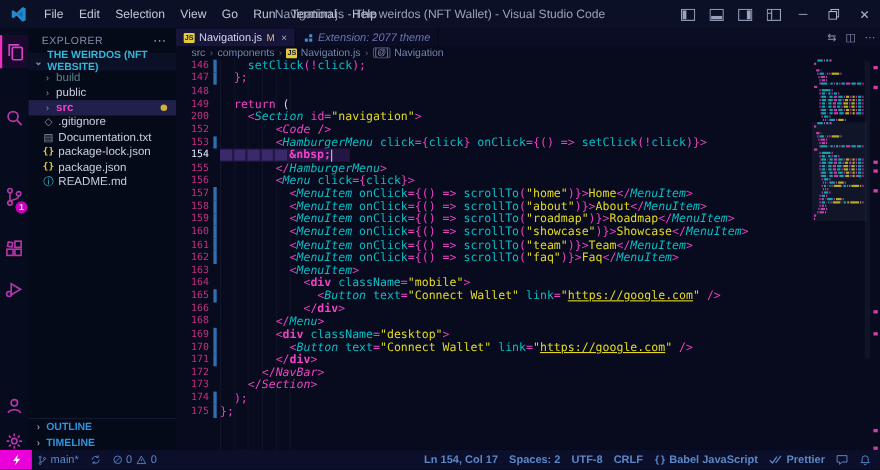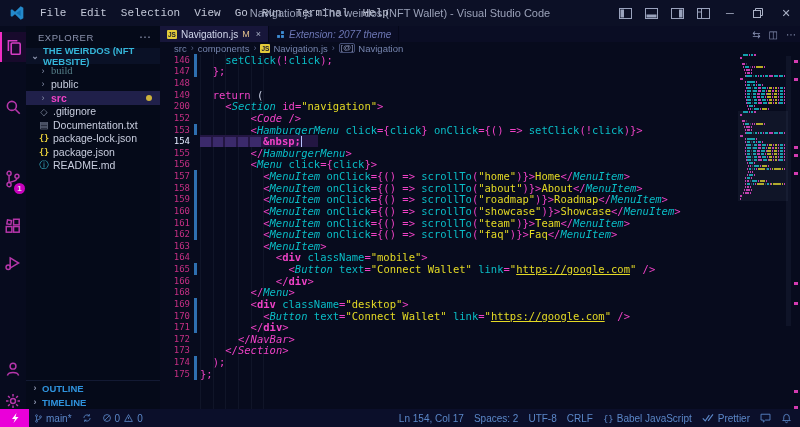--- a/index.html
+++ b/index.html
@@ -100,34 +100,34 @@
   .ov-mark { position:absolute; right:2px; width:4px; height:3px; background:#d23bb0; }
   #vscrollbar { position:absolute; top:30px; right:9px; width:5px; height:270px;
     background:rgba(120,130,180,.08); }
 
   
   #statusbar { position:absolute; bottom:0; left:0; width:800px; height:18px; background:#0b0f2a;
     display:flex; align-items:center; color:#5b87c8; font-size:10px; }
   #remote-block { width:29px; height:18px; background:#ea00d9; display:flex; align-items:center;
     justify-content:center; flex:0 0 auto; }
   .sb-item { display:flex; align-items:center; gap:3px; padding:0 5px; height:18px; }
-  #statusbar-right { margin-left:auto; display:flex; align-items:flex-start; }
+  #statusbar-right { margin-left:auto; display:flex; align-items:flex-start;font-weight:bold; }
   svg { display:block; }
 </style>
 </head>
 <body>
 
 <div id="app">
 
   <div id="titlebar">
     <svg id="vscode-logo" viewBox="0 0 24 24">
       <path fill="#2489ca" d="M17.5 2L9 10 4.5 6.5 2.5 7.5v9l2 1L9 14l8.5 8 4-2V4z"></path>
       <path fill="#1070b3" d="M17.5 7.5v9L11 12z"></path>
     </svg>
-    <div id="menus" style="display:flex;font-family:Liberation Mono, monospace;">
+    <div id="menus" style="display:flex;">
         <span class="menu-item">File</span>
         <span class="menu-item">Edit</span>
         <span class="menu-item">Selection</span>
         <span class="menu-item">View</span>
         <span class="menu-item">Go</span>
         <span class="menu-item">Run</span>
         <span class="menu-item">Terminal</span>
         <span class="menu-item">Help</span>
       </div>
     <div id="window-title">Navigation.js - The weirdos (NFT Wallet) - Visual Studio Code</div>
@@ -236,21 +236,21 @@
       <span id="explorer-title">EXPLORER</span>
       <span id="explorer-more">⋯</span>
     </div>
     <div id="section-row">
       <span class="chev">⌄</span>
       <span>THE WEIRDOS (NFT WEBSITE)</span>
     </div>
     <div id="file-tree">
         <div class="tree-row">
           <span class="chev" style="transform: rotate(0deg);">›</span>
-          <span style="color: rgb(86, 128, 138); font-family: Liberation Serif, serif;">build</span>
+          <span style="color: rgb(86, 128, 138);">build</span>
         </div>
         <div class="tree-row">
           <span class="chev" style="transform: rotate(0deg);">›</span>
           <span>public</span>
         </div>
         <div class="tree-row selected">
           <span class="chev" style="transform: rotate(0deg);">›</span>
           <span style="color: rgb(239, 66, 198); font-weight: bold;">src</span>
           <span class="row-dot"></span>
         </div>

